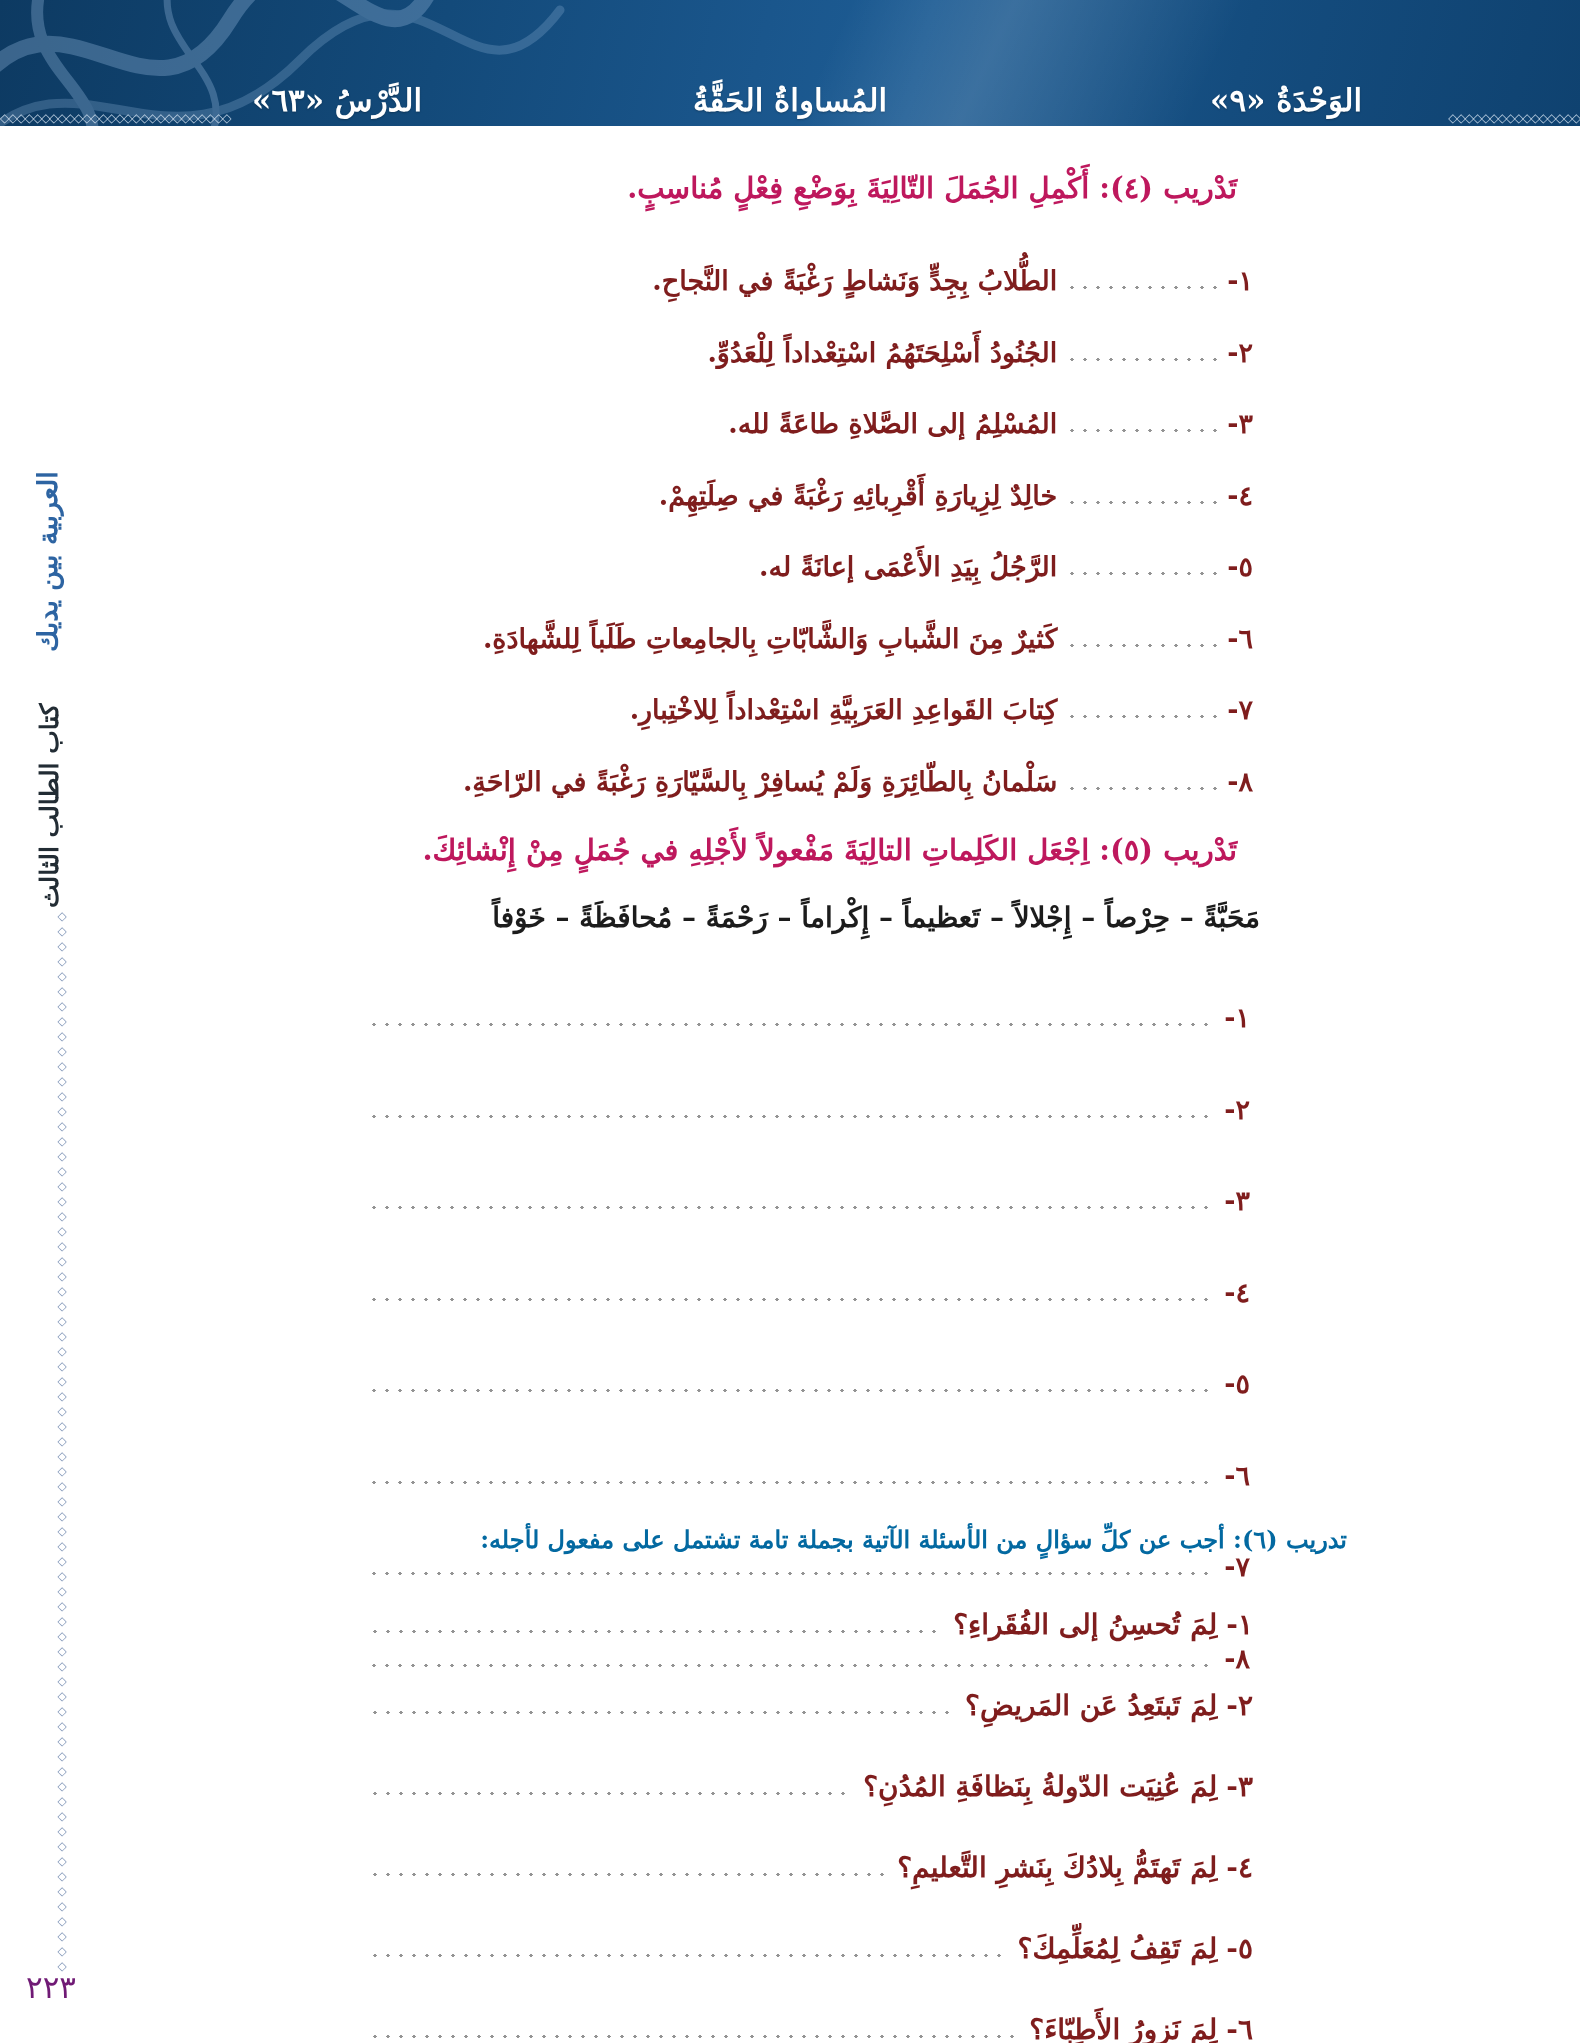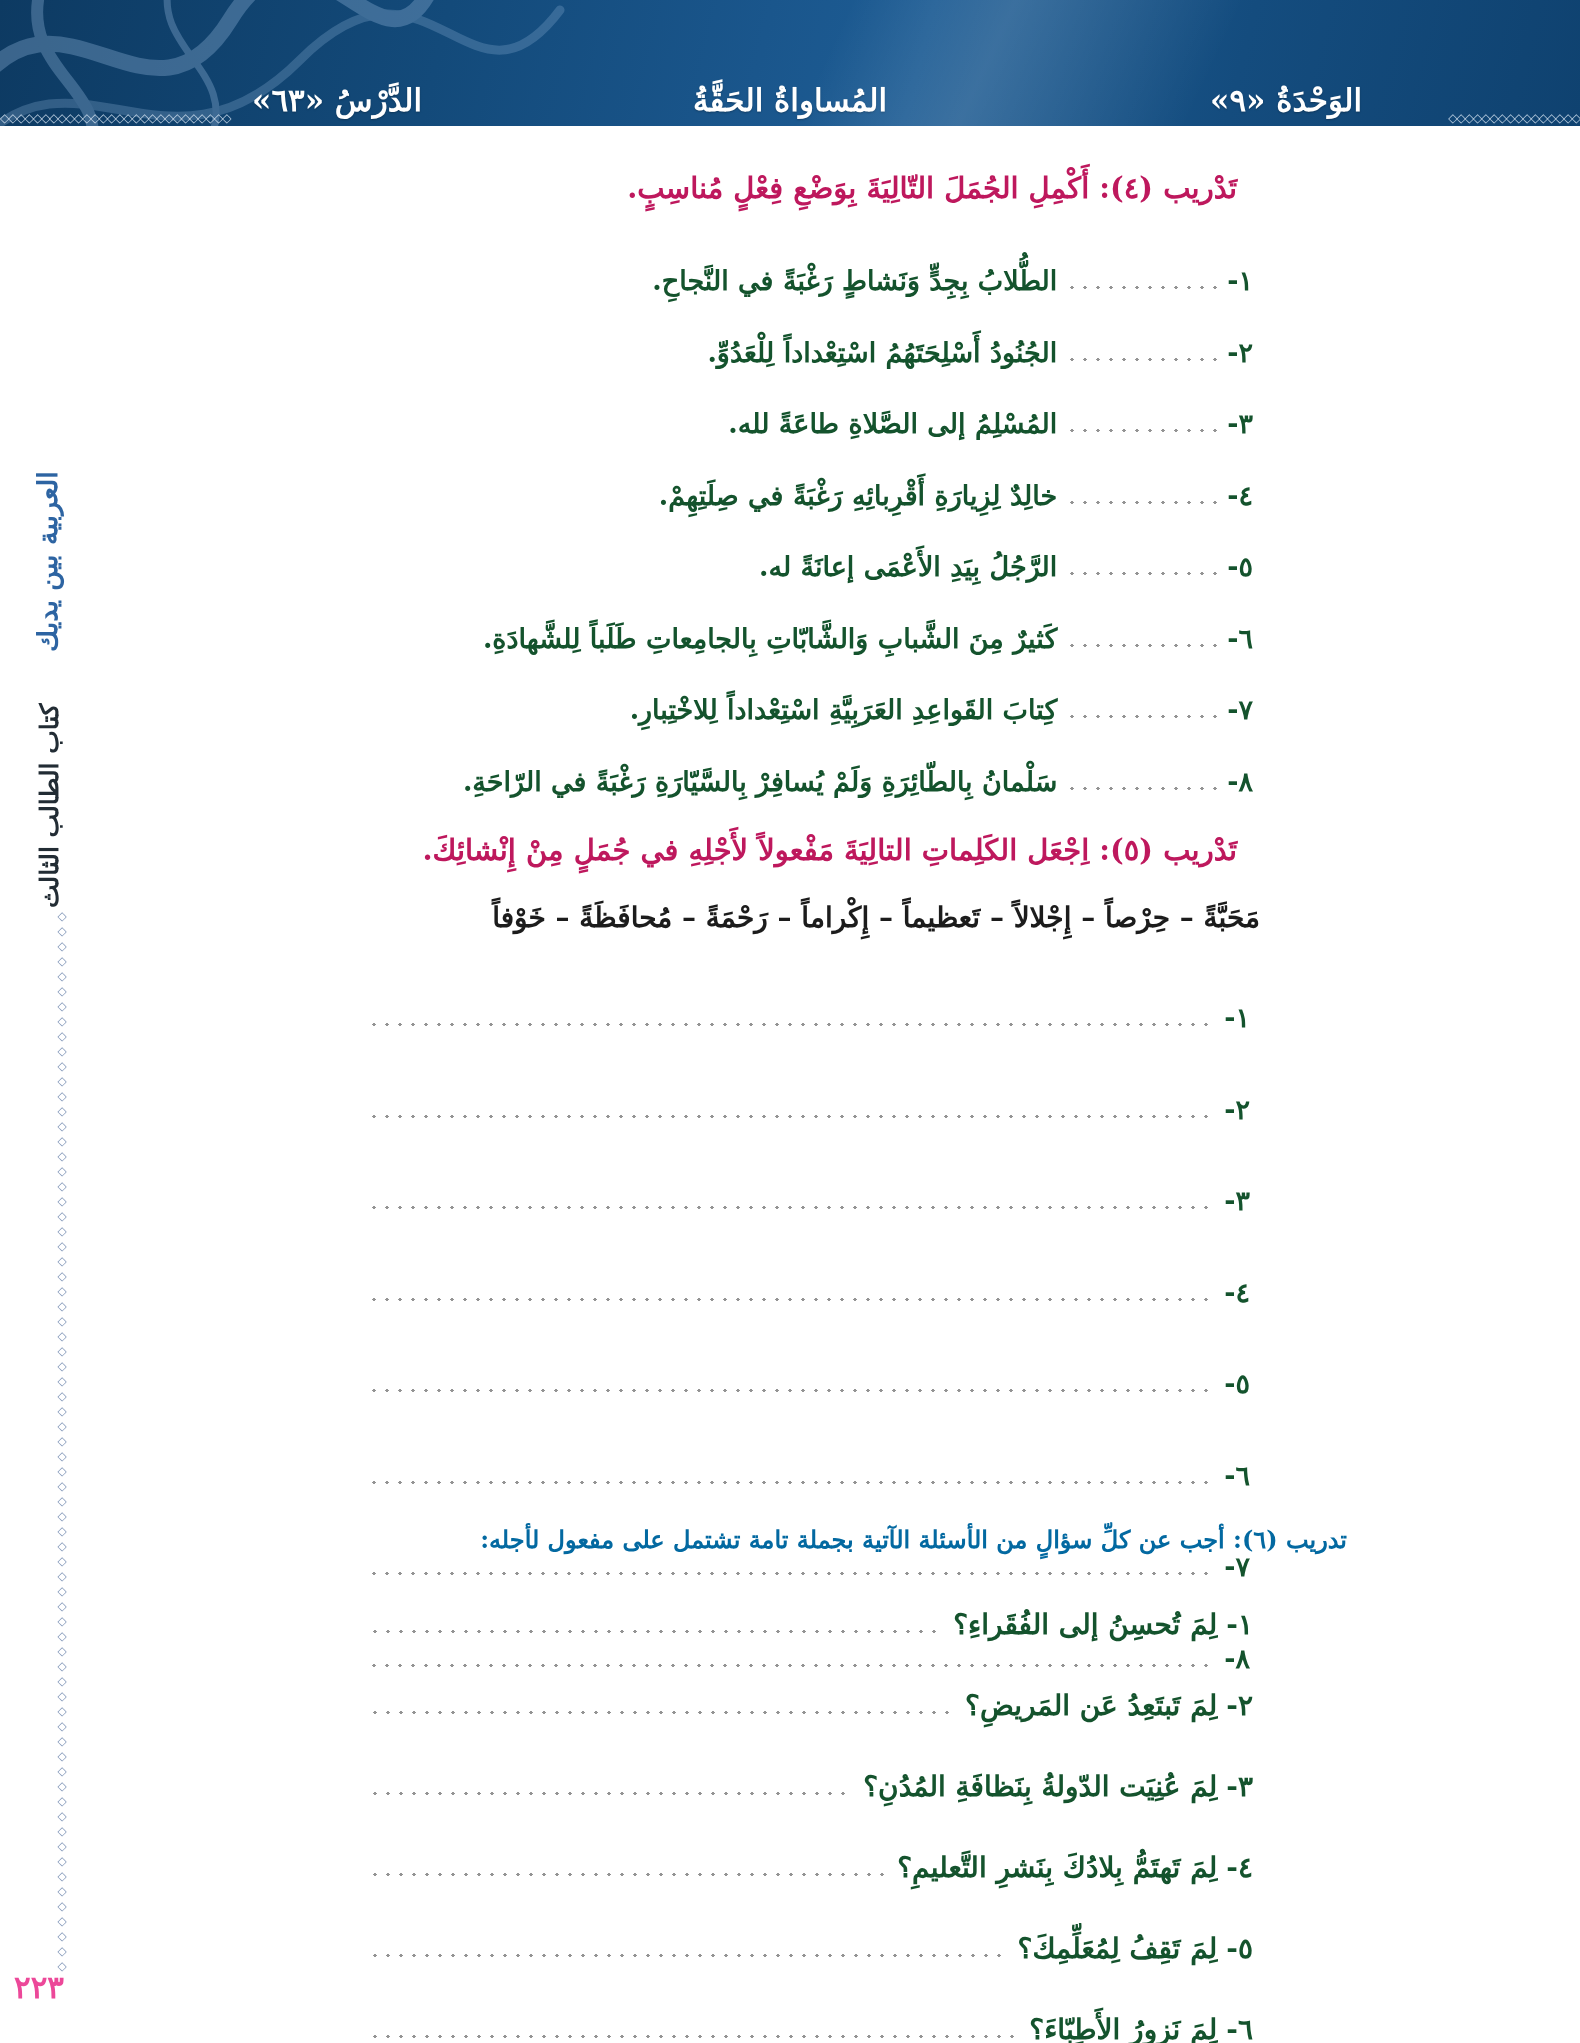--- a/index.html
+++ b/index.html
@@ -49,35 +49,35 @@
   }
   .side-series{left:34px;top:652px;font-size:27px;color:#2d64a2;}
   .side-book{left:37px;top:908px;font-size:25px;color:#222c34;}
   .side-chain{
     position:absolute;left:56px;top:912px;height:1062px;
     writing-mode:vertical-rl;text-orientation:upright;
     color:#8096b8;font-family:"DejaVu Sans","Liberation Sans",sans-serif;
     font-size:12px;letter-spacing:1px;line-height:1;overflow:hidden;
   }
   .page-number{
-    position:absolute;left:14px;top:1972px;
-    font-size:31px;font-weight:700;color:#ec4899;line-height:1;
+    position:absolute;left:26px;top:1972px;
+    font-size:31px;font-weight:400;color:#701a75;line-height:1;
   }
   
   .ex-title{
     position:absolute;white-space:nowrap;
     color:#be185d;font-weight:700;font-size:29px;line-height:1.3;
   }
   .ex4-title{top:170px;right:343px;}
   .ex5-title{top:832px;right:343px;}
   .ex6-title{top:1524px;right:233px;font-size:24px;color:#0369a1;letter-spacing:-0.5px;margin-left:19px;}
   
   .list{position:absolute;display:flex;flex-direction:column;}
   .row{display:flex;align-items:baseline;gap:9px;white-space:nowrap;}
-  .num,.txt{font-weight:700;color:#14532d;}
+  .num,.txt{font-weight:700;color:#7f1d1d;}
   .dots{
     height:5px;
     background-image:radial-gradient(circle 1.8px at 6px 50%,#949494 99%,rgba(0,0,0,0));
     background-size:13px 5px;background-repeat:repeat-x;
   }
   .ex4-list{top:252px;right:327px;}
   .ex4-list .row{height:58.5px;padding-top:13px;font-size:27px;}
   .dots-short{width:152px;}
   .words-row{
     position:absolute;top:901px;right:320px;

